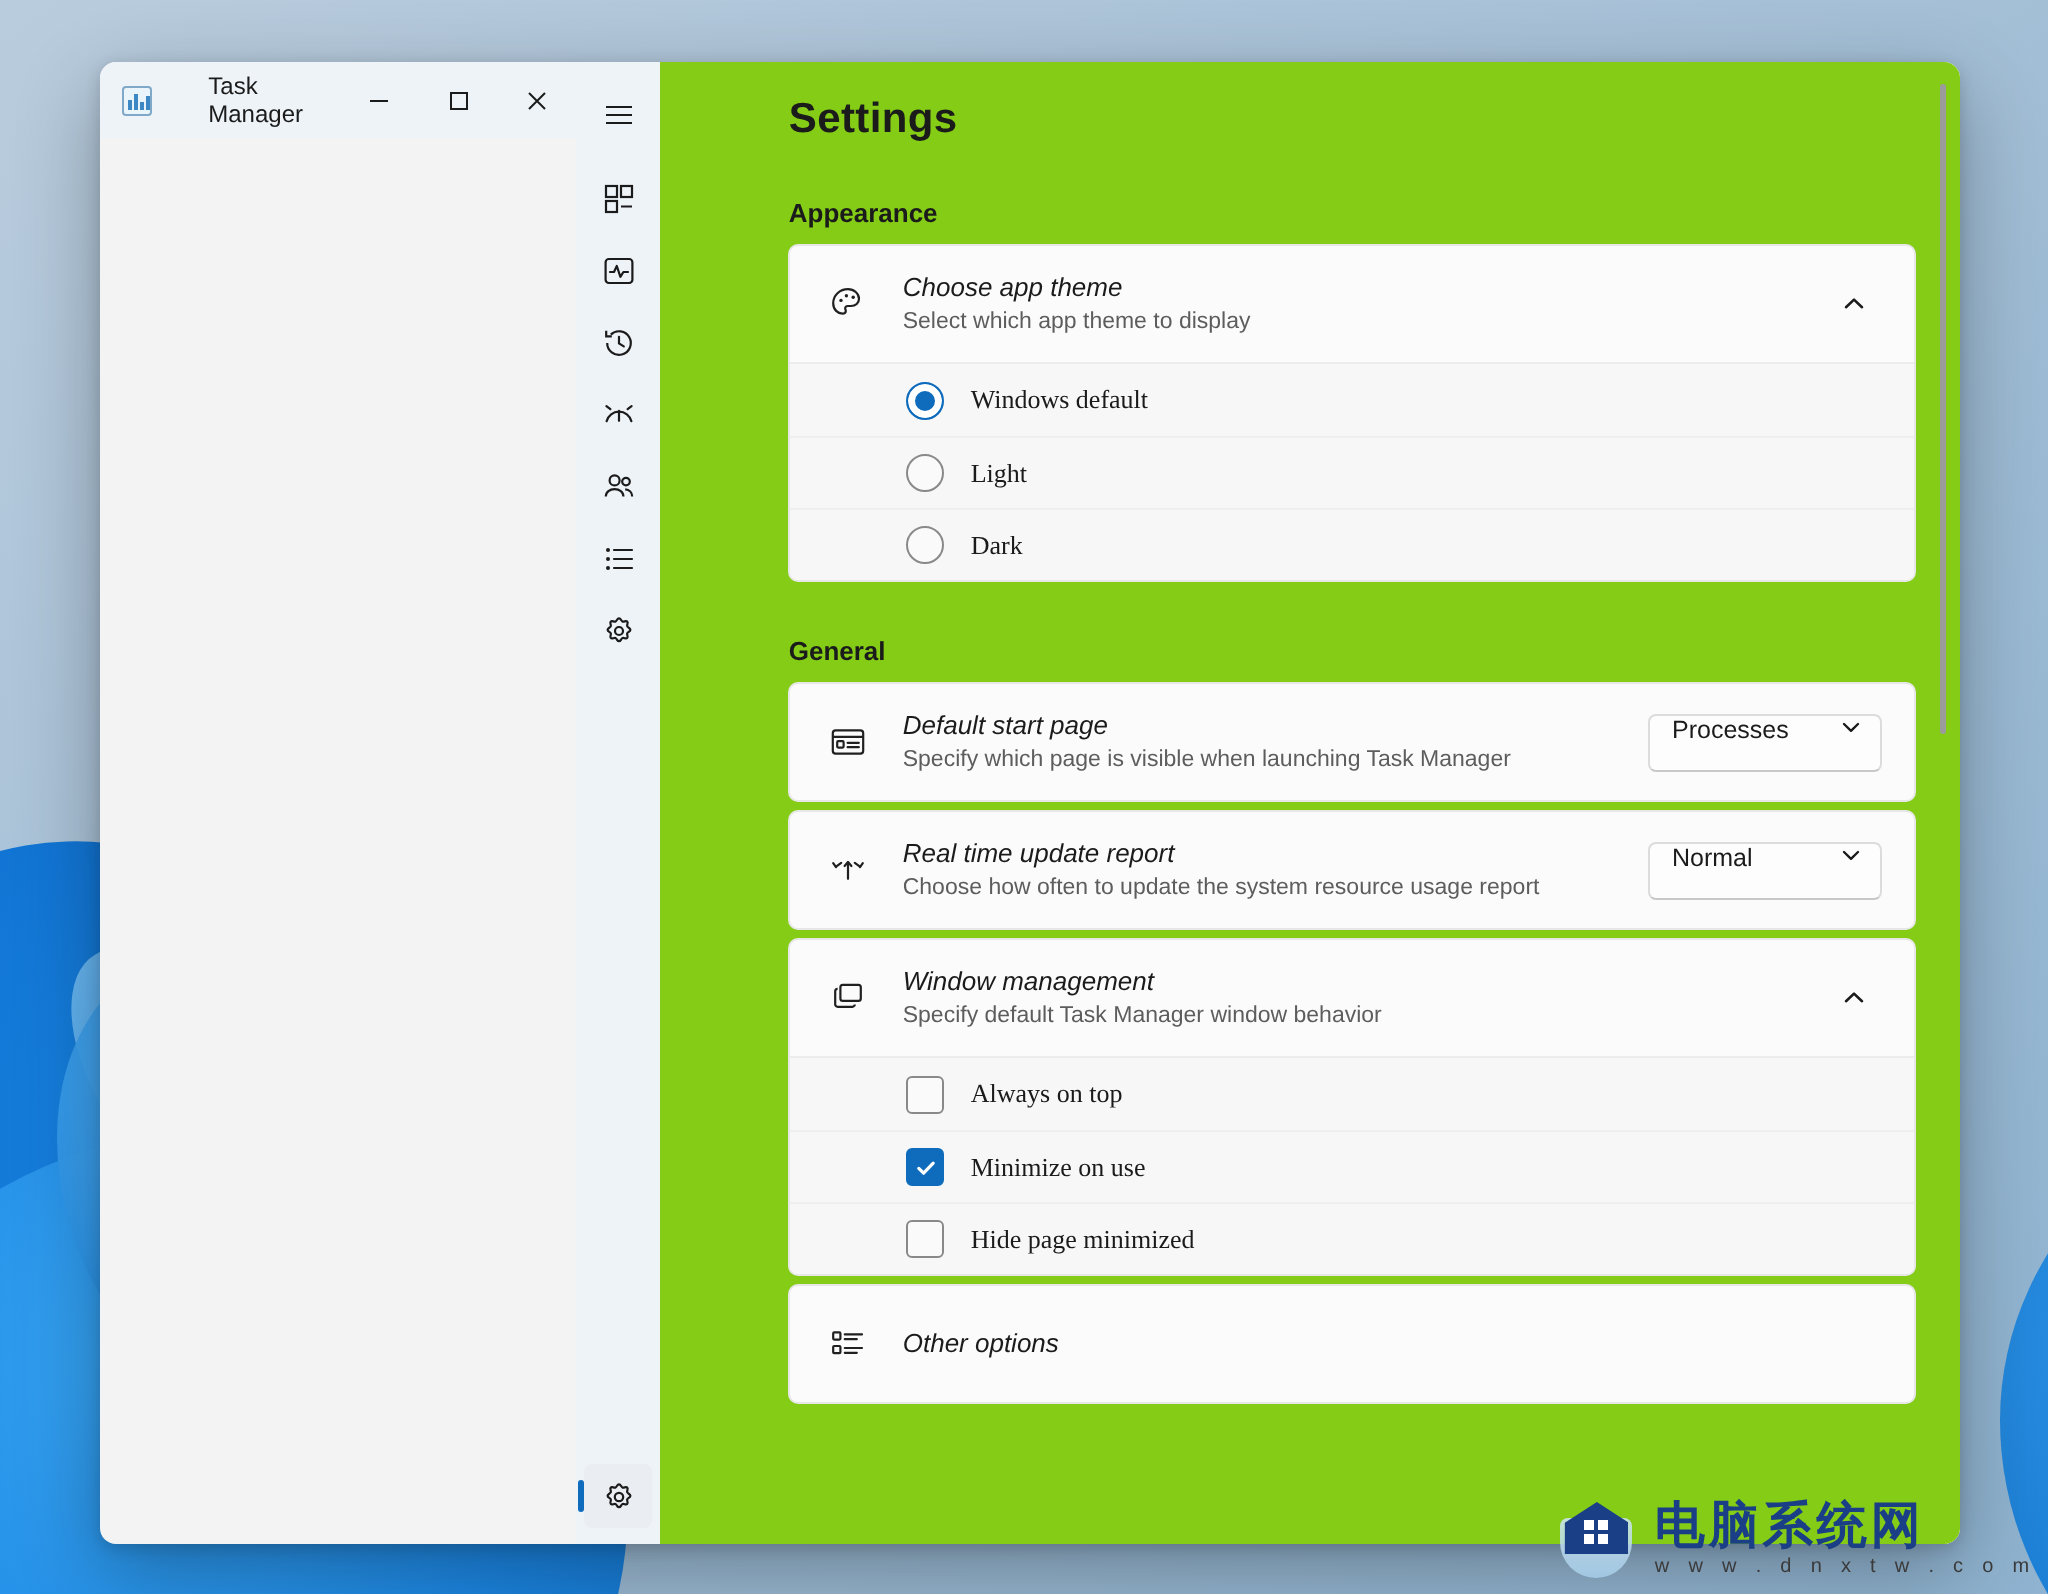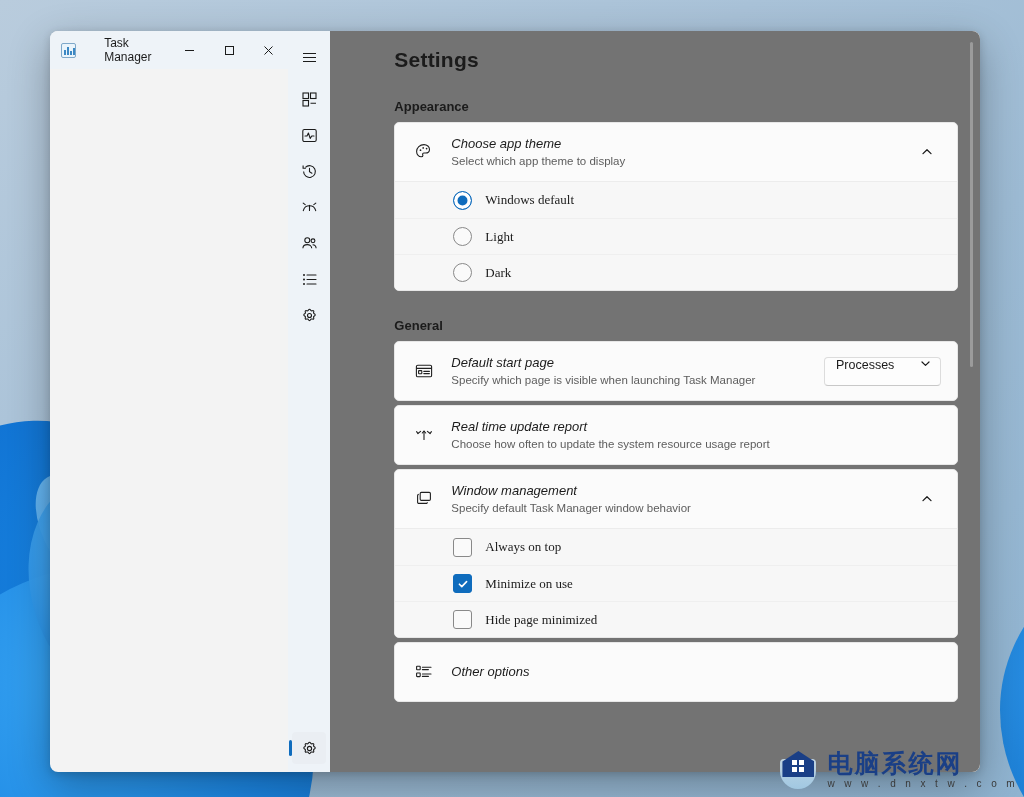--- a/index.html
+++ b/index.html
@@ -167,21 +167,21 @@
   .rail-bottom .rail-item {
     background: #eaeef3;
     border-radius: 4px;
     margin-bottom: 0;
   }
 
   
   .content {
     flex: 1;
     min-width: 0;
-    background: #737373;
+    background: #84cc16;
     position: relative;
     overflow: hidden;
   }
   .scroll-area {
     position: absolute;
     inset: 0;
     padding: 0 0 0 0;
     overflow: hidden;
   }
   .page-title {
@@ -571,20 +571,28 @@
                   <path d="M4 8.6 L2.6 6.6 M16 8.6 L17.4 6.6" stroke-linecap="round"></path>
                   <path d="M4.2 8.2 L6.6 6.4 M15.8 8.2 L13.4 6.4" stroke-linecap="round"></path>
                   <path d="M10 14.4 V6.2" stroke-linecap="round"></path>
                   <path d="M8.3 8 L10 6 L11.7 8" stroke-linecap="round" stroke-linejoin="round"></path>
                 </svg>
               </div>
               <div class="card-text">
                 <div class="card-title">Real time update report</div>
                 <div class="card-desc">Choose how often to update the system resource usage report</div>
               </div>
+              <div class="dropdown">
+                <span>Normal</span>
+                <span>
+                  <svg width="11" height="11" viewBox="0 0 11 11" fill="none" stroke="currentColor" stroke-width="1.2">
+                    <path d="M2 4 L5.5 7.4 L9 4" stroke-linecap="round" stroke-linejoin="round"></path>
+                  </svg>
+                </span>
+              </div>
             </div>
           </div>
 
           <div class="card">
             <div class="card-row">
               <div class="card-icon">
                 <svg width="20" height="20" viewBox="0 0 20 20" fill="none" stroke="currentColor" stroke-width="1.1">
                   <rect x="6.2" y="3.4" width="10.2" height="8" rx="1.2"></rect>
                   <path d="M13.4 13.2a1.2 1.2 0 0 1-1.2 1.2H4.8a1.2 1.2 0 0 1-1.2-1.2V6.6a1.2 1.2 0 0 1 1.2-1.2"></path>
                 </svg>

